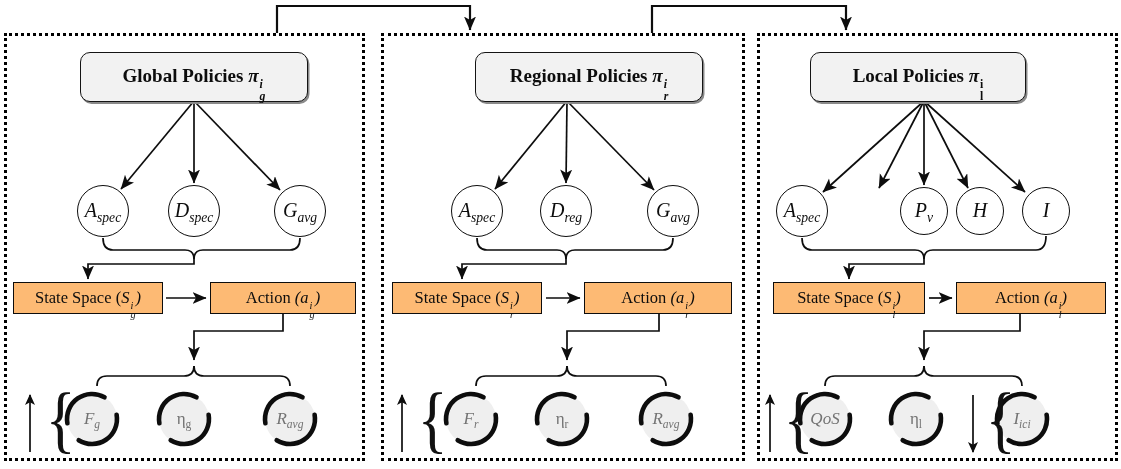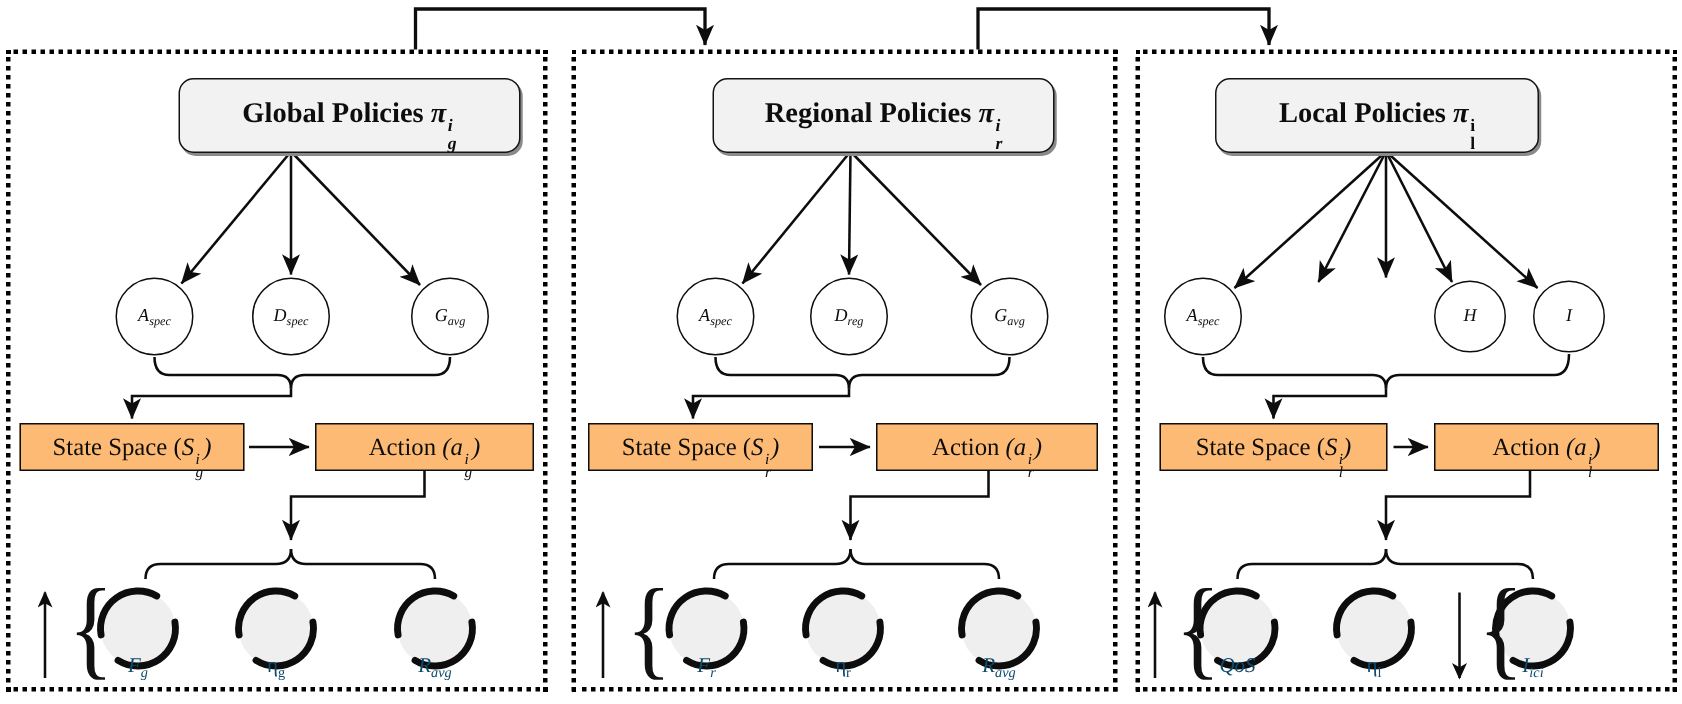--- a/index.html
+++ b/index.html
@@ -14,32 +14,32 @@
   }
   .pbox{
     position:absolute;height:50px;z-index:3;box-sizing:border-box;
     background:#f2f2f2;border:1.7px solid #141414;border-radius:10px;
     box-shadow:1.5px 2px 0 #8a8a8a;
     text-align:center;line-height:46px;font-size:19px;white-space:nowrap;
   }
   .fcirc{
     position:absolute;z-index:3;box-sizing:border-box;background:#fff;
     border:1.7px solid #0d0d0d;border-radius:50%;
-    text-align:center;font-size:12px;white-space:nowrap;
+    text-align:center;font-size:20px;white-space:nowrap;
   }
   .fcirc.big{width:52px;height:52px;top:185px;line-height:49px;}
   .fcirc.sml{width:48px;height:48px;top:187px;line-height:45px;}
   .sbox{
     position:absolute;top:282px;height:32px;z-index:3;box-sizing:border-box;
     background:#fdba74;border:1.8px solid #0d0d0d;
     text-align:center;line-height:29px;font-size:16.5px;white-space:nowrap;
   }
   .rlab{
     position:absolute;top:407px;width:64px;height:24px;z-index:3;
-    text-align:center;line-height:24px;font-size:14px;color:#0c4a6e;white-space:nowrap;margin-top:26px;
+    text-align:center;line-height:24px;font-size:17px;color:#737373;white-space:nowrap;
   }
   .cbrace{
     position:absolute;top:388px;width:20px;height:64px;z-index:3;
     font-size:74px;line-height:62px;text-align:center;color:#111;
     transform:scaleX(0.85);transform-origin:center;
   }
   .b{font-weight:700}
   .i{font-style:italic}
   .bi{font-weight:700;font-style:italic}
   .sb{font-size:0.68em;vertical-align:-0.34em;}
@@ -151,21 +151,21 @@
       </g>
       <path d="M770,452 L770,395" stroke="#0d0d0d" stroke-width="1.7" fill="none" marker-end="url(#ahs)"></path>
       <path d="M973,395 L973,452" stroke="#0d0d0d" stroke-width="1.7" fill="none" marker-end="url(#ahs)"></path>
     </g>
   </svg>
 
   <div class="panel" style="left:4px;width:361px;"></div>
   <div class="panel" style="left:381px;width:364px;"></div>
   <div class="panel" style="left:757px;width:361px;"></div>
 
-  <div class="pbox" style="left:80px;top:52px;width:228px;margin-left:39px;"><span class="b">Global Policies </span><span class="bi">π</span><span class="stk bi">
+  <div class="pbox" style="left:80px;top:52px;width:228px;"><span class="b">Global Policies </span><span class="bi">π</span><span class="stk bi">
         <span>i</span>
         <span>g</span>
       </span></div>
   <div class="pbox" style="left:475px;top:52px;width:228px;"><span class="b">Regional Policies </span><span class="bi">π</span><span class="stk bi">
         <span>i</span>
         <span>r</span>
       </span></div>
   <div class="pbox" style="left:810px;top:52px;width:216px;"><span class="b">Local Policies </span><span class="bi">π</span><span class="stk b">
         <span>i</span>
         <span>l</span>
@@ -173,20 +173,21 @@
 
   <div class="fcirc big" style="left:77px;"><span class="i">A</span><span class="i sb">spec</span></div>
   <div class="fcirc big" style="left:168px;"><span class="i">D</span><span class="i sb">spec</span></div>
   <div class="fcirc big" style="left:274px;"><span class="i">G</span><span class="i sb">avg</span></div>
 
   <div class="fcirc big" style="left:451px;"><span class="i">A</span><span class="i sb">spec</span></div>
   <div class="fcirc big" style="left:540px;"><span class="i">D</span><span class="i sb">reg</span></div>
   <div class="fcirc big" style="left:647px;"><span class="i">G</span><span class="i sb">avg</span></div>
 
   <div class="fcirc big" style="left:776px;"><span class="i">A</span><span class="i sb">spec</span></div>
+  <div class="fcirc sml" style="left:900px;"><span class="i">P</span><span class="i sb">v</span></div>
   <div class="fcirc sml" style="left:956px;"><span class="i">H</span></div>
   <div class="fcirc sml" style="left:1022px;"><span class="i">I</span></div>
 
   <div class="sbox" style="left:13px;width:150px;"><span>State Space (</span><span class="i">S</span><span class="stk i">
         <span>i</span>
         <span>g</span>
       </span><span class="i">)</span></div>
   <div class="sbox" style="left:210px;width:146px;"><span>Action </span><span class="i">(a</span><span class="stk i">
         <span>i</span>
         <span>g</span>

